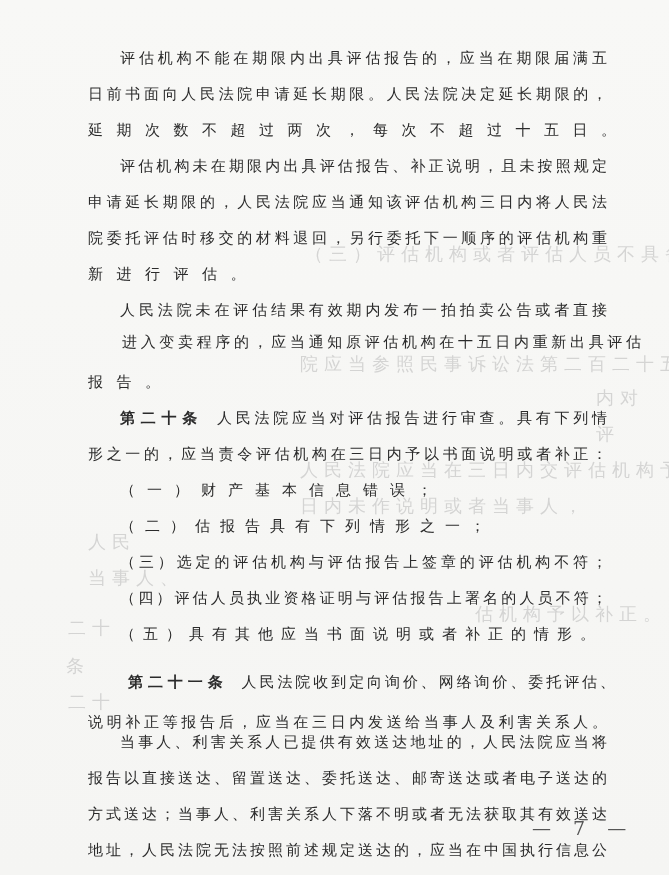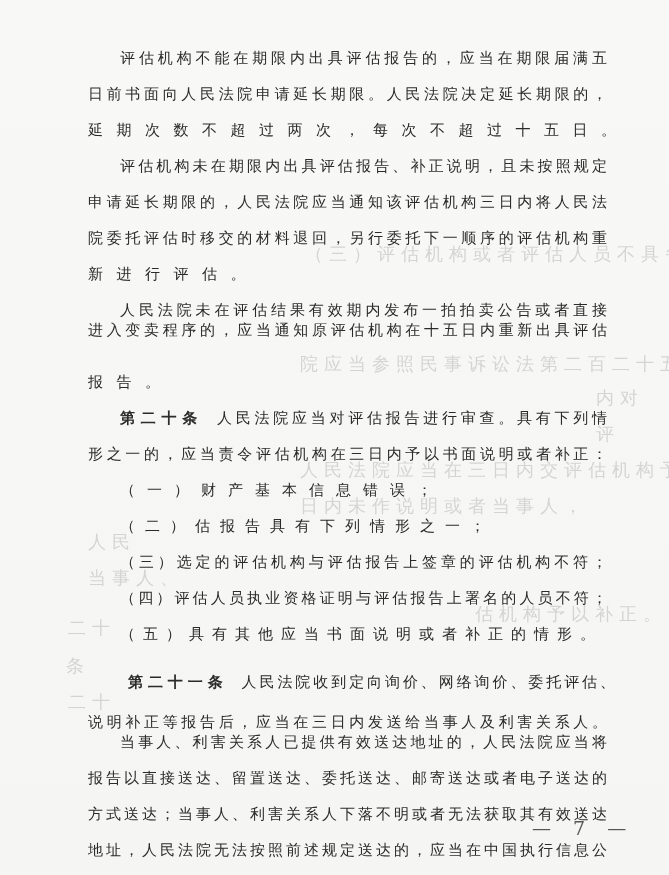--- a/index.html
+++ b/index.html
@@ -91,21 +91,21 @@
   <div class="line indent" style="top:40px;">评估机构不能在期限内出具评估报告的，应当在期限届满五</div>
   <div class="line" style="top:76px;">日前书面向人民法院申请延长期限。人民法院决定延长期限的，</div>
   <div class="line short" style="top:112px;">延期次数不超过两次，每次不超过十五日。</div>
 
   <div class="line indent" style="top:148px;">评估机构未在期限内出具评估报告、补正说明，且未按照规定</div>
   <div class="line" style="top:184px;">申请延长期限的，人民法院应当通知该评估机构三日内将人民法</div>
   <div class="line" style="top:220px;">院委托评估时移交的材料退回，另行委托下一顺序的评估机构重</div>
   <div class="line indent" style="top:292px;">人民法院未在评估结果有效期内发布一拍拍卖公告或者直接</div>
 
   <div class="line short" style="top:256px;">新进行评估。</div>
-  <div class="line" style="top:312px;">进入变卖程序的，应当通知原评估机构在十五日内重新出具评估</div>
+  <div class="line" style="top:324px;margin-left:34px;">进入变卖程序的，应当通知原评估机构在十五日内重新出具评估</div>
   <div class="line short" style="top:364px;">报告。</div>
 
   <div class="line indent" style="top:400px;">
     <span class="article-no">第二十条</span><span>人民法院应当对评估报告进行审查。具有下列情</span>
   </div>
   <div class="line" style="top:436px;">形之一的，应当责令评估机构在三日内予以书面说明或者补正：</div>
 
   <div class="line indent short" style="top:472px;letter-spacing:12px;">（一）财产基本信息错误；</div>
   <div class="line indent short" style="top:508px;letter-spacing:10px;">（二）估报告具有下列情形之一；</div>
   <div class="line indent" style="top:544px;">（三）选定的评估机构与评估报告上签章的评估机构不符；</div>

